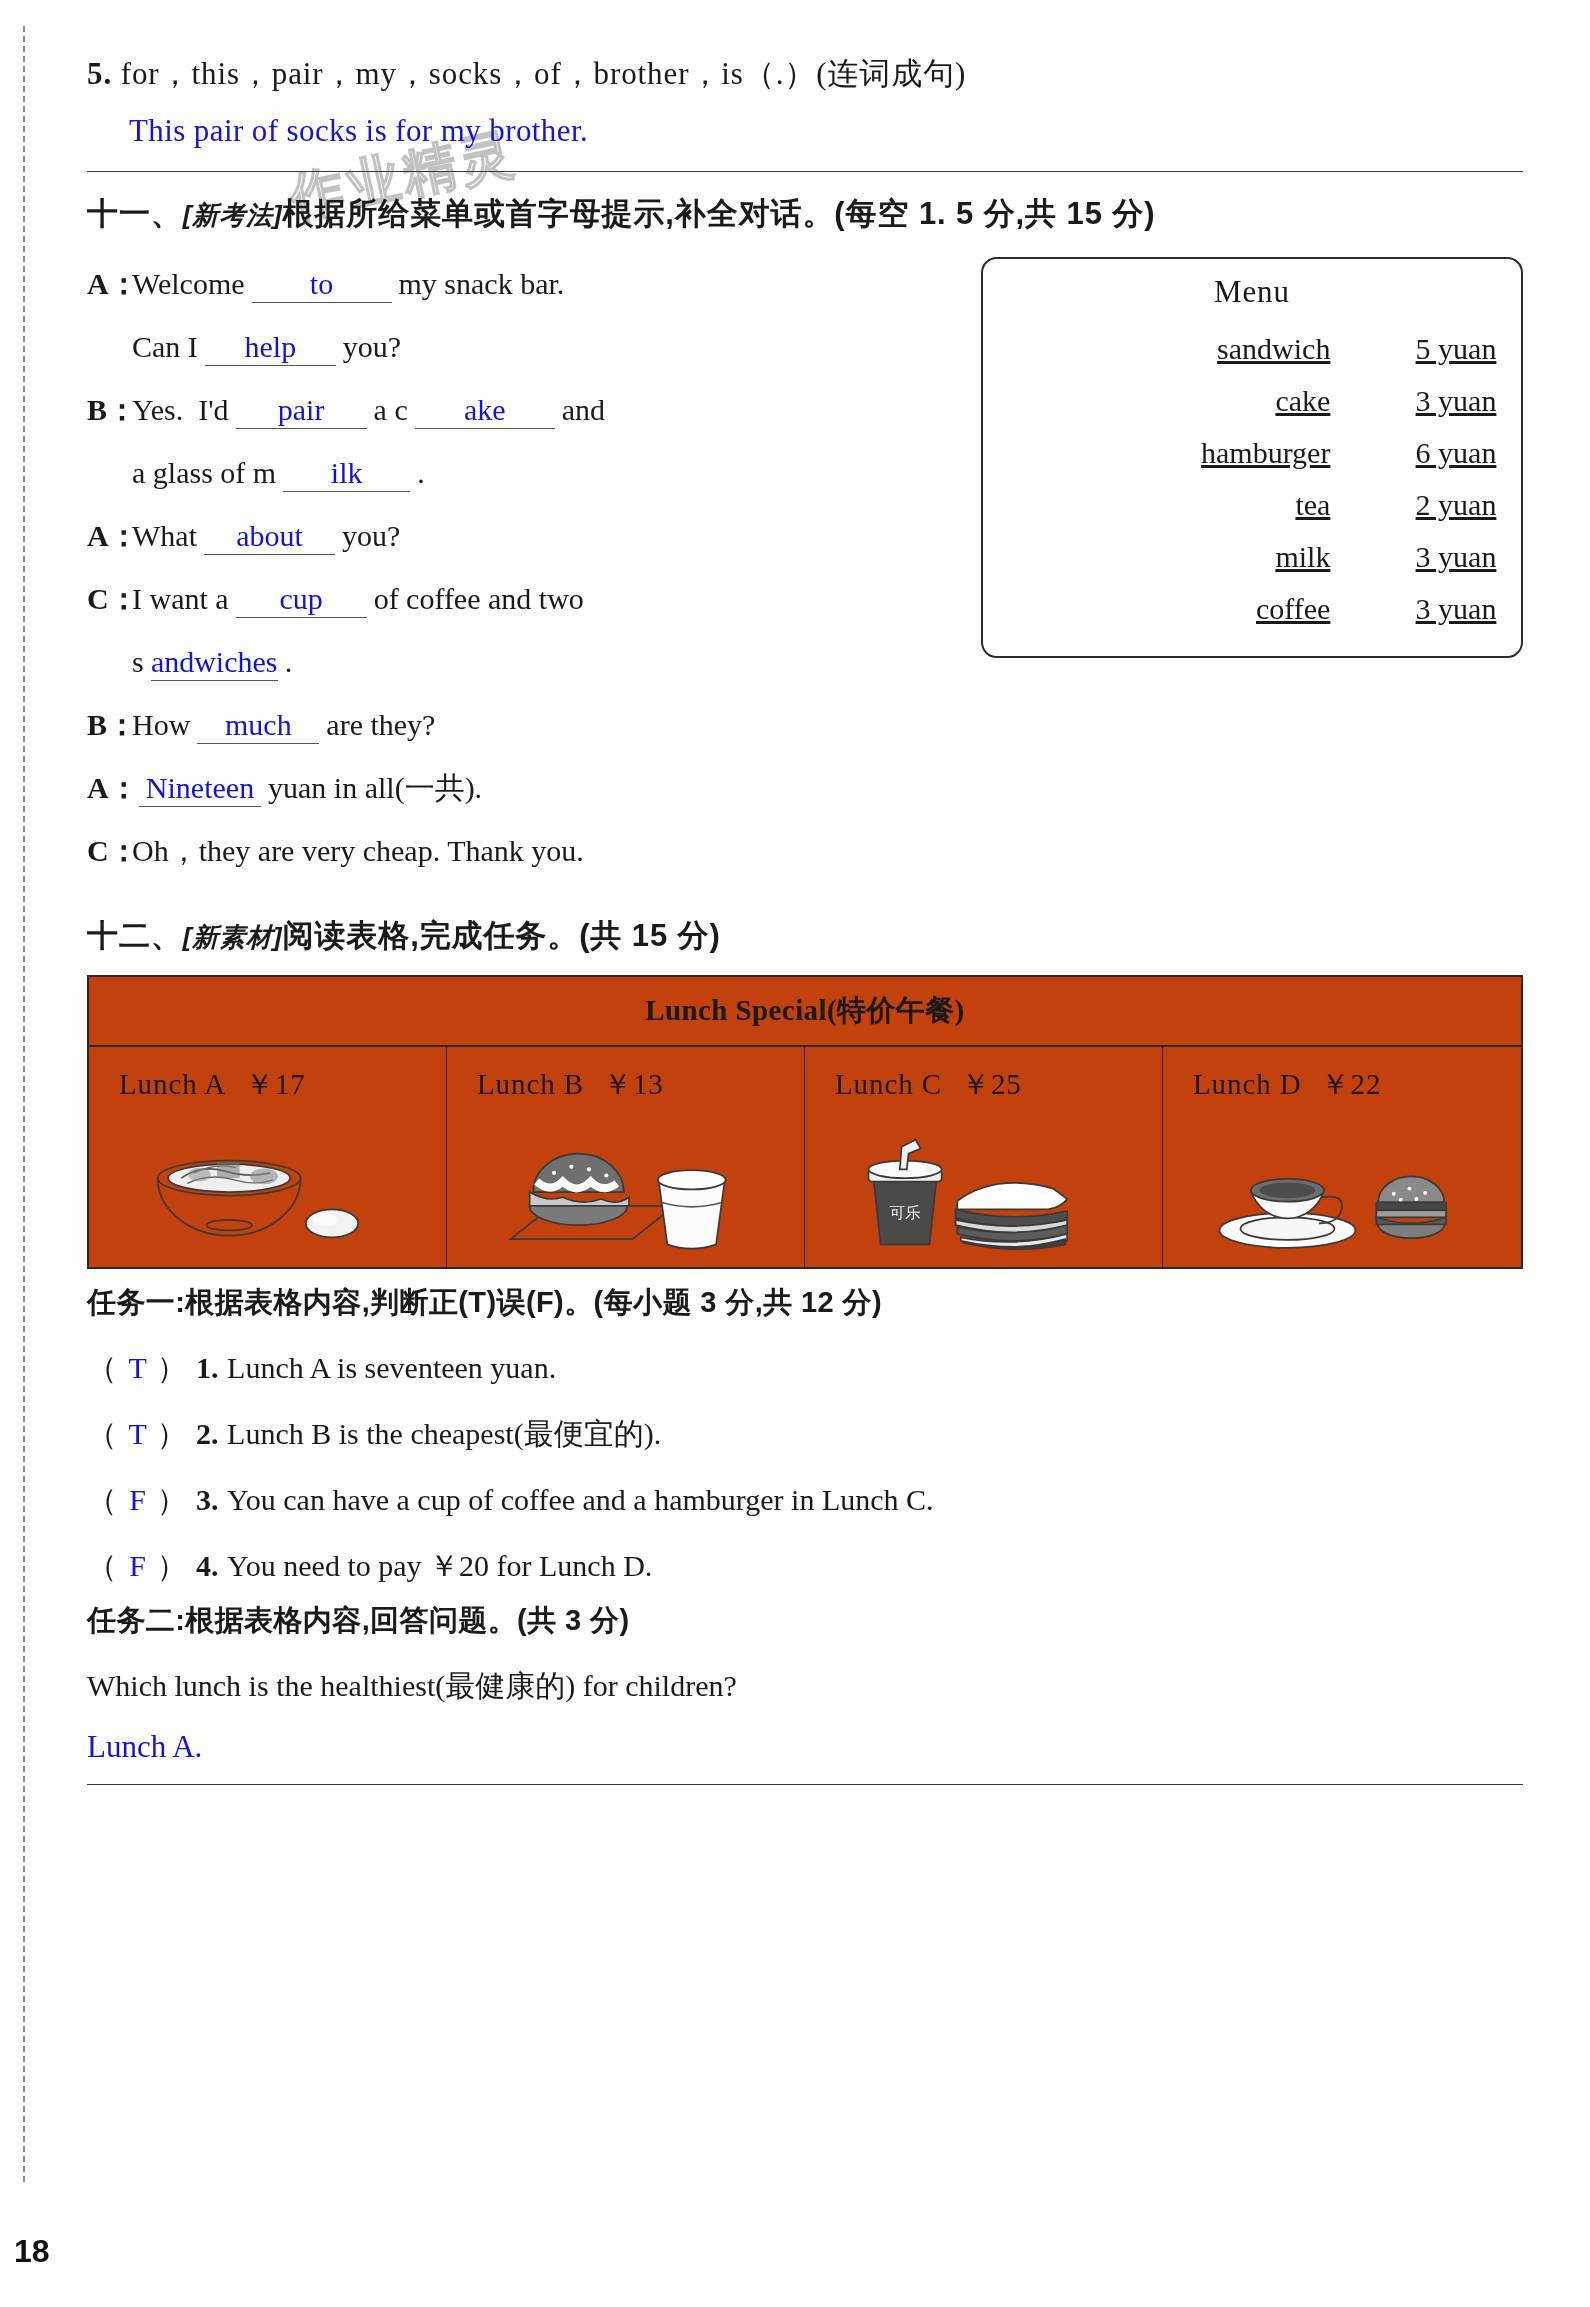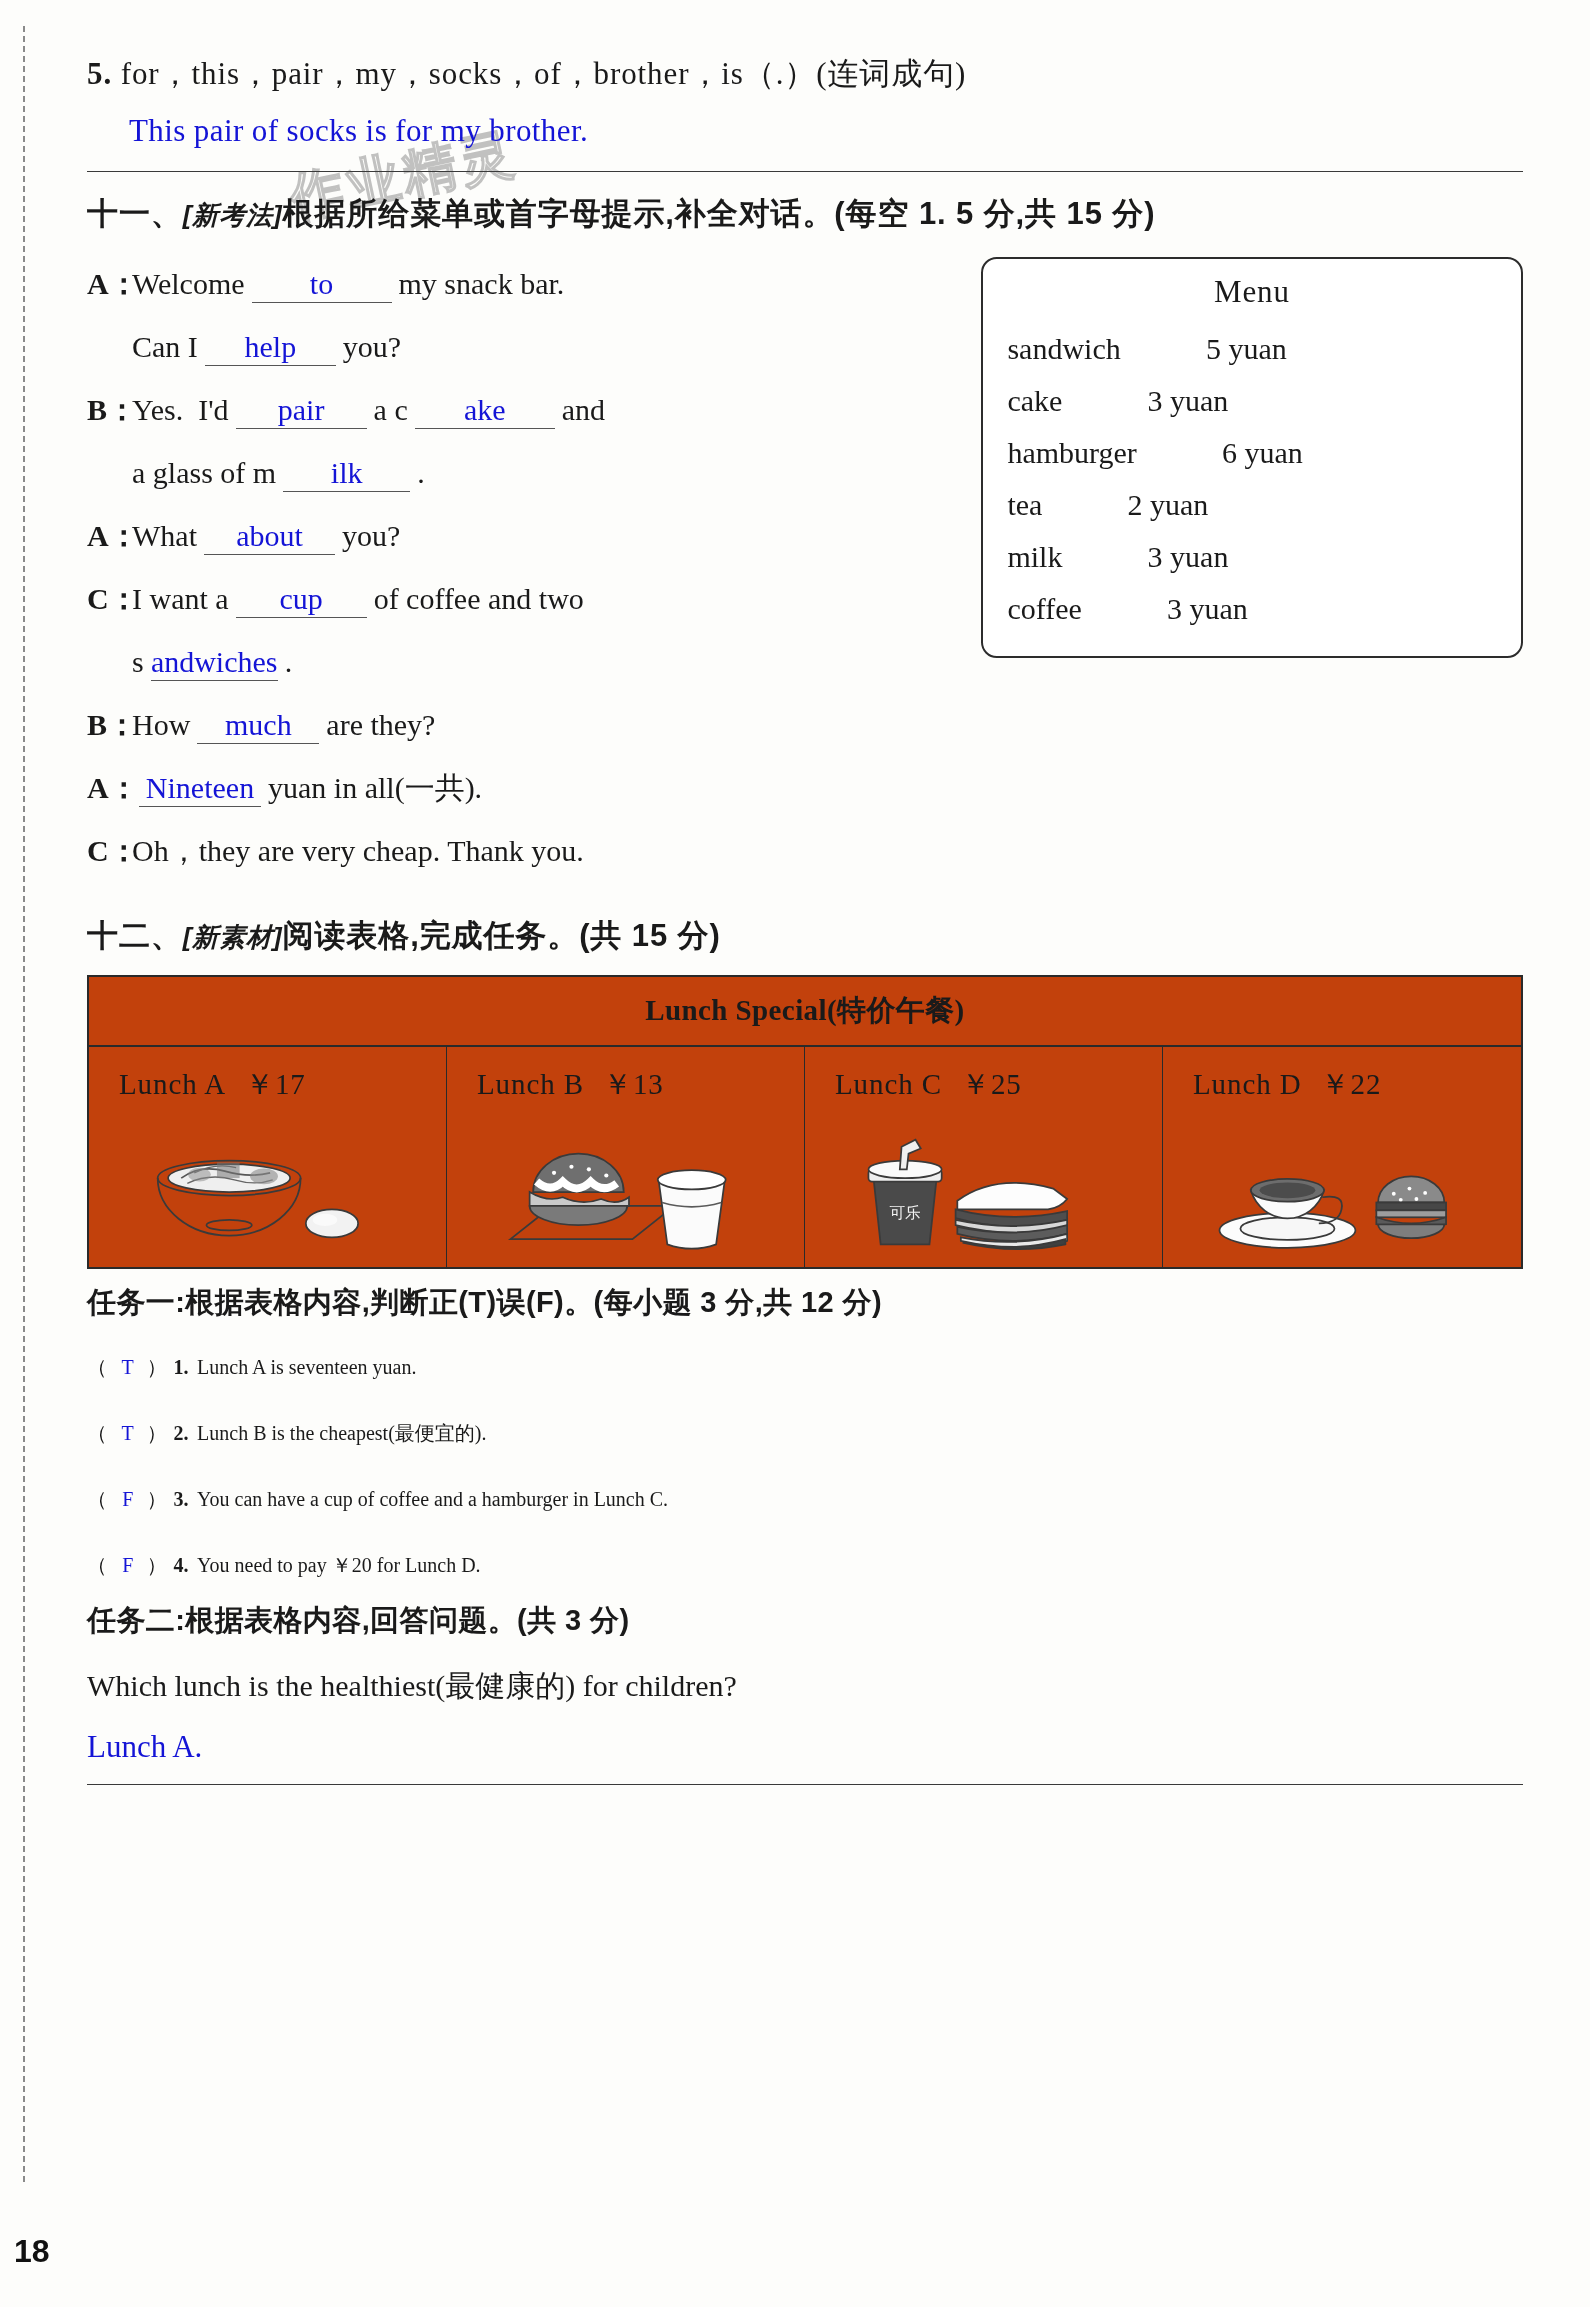--- a/index.html
+++ b/index.html
@@ -144,23 +144,24 @@
     background: #fff;
   }
   .menu-title {
     text-align: center;
     font-size: 31px;
     letter-spacing: 0.9px;
     margin-bottom: 12.2px;
   }
   .menu-row {
     display: flex;
-    justify-content: flex-start;
+    justify-content: flex-end;
     font-size: 30px;
     line-height: 52px;
+    text-decoration: underline;
   }
   .menu-item-name { text-align: left; }
   .menu-item-price { text-align: right; min-width: 166px; }
 
   
   .lunch-table {
     border: 2.6px solid #2a2a2a;
     width: 100%;
     margin-top: 15.7px;
     background: #c2410c;
@@ -206,21 +207,21 @@
   
   .task-head {
     font-family: "Liberation Sans", "DejaVu Sans", sans-serif;
     font-weight: bold;
     font-size: 29px;
     letter-spacing: 0.4px;
     margin-top: 14px;
     white-space: nowrap;
   }
   .tf-item {
-    font-size: 20px;
+    font-size: 30px;
     line-height: 43px;
     margin-top: 23px;
     white-space: nowrap;
   }
   .tf-paren { letter-spacing: 1.7px; }
   .tf-mark {
     color: #1414d6;
     display: inline-block;
     width: 38px;
     text-align: center;

